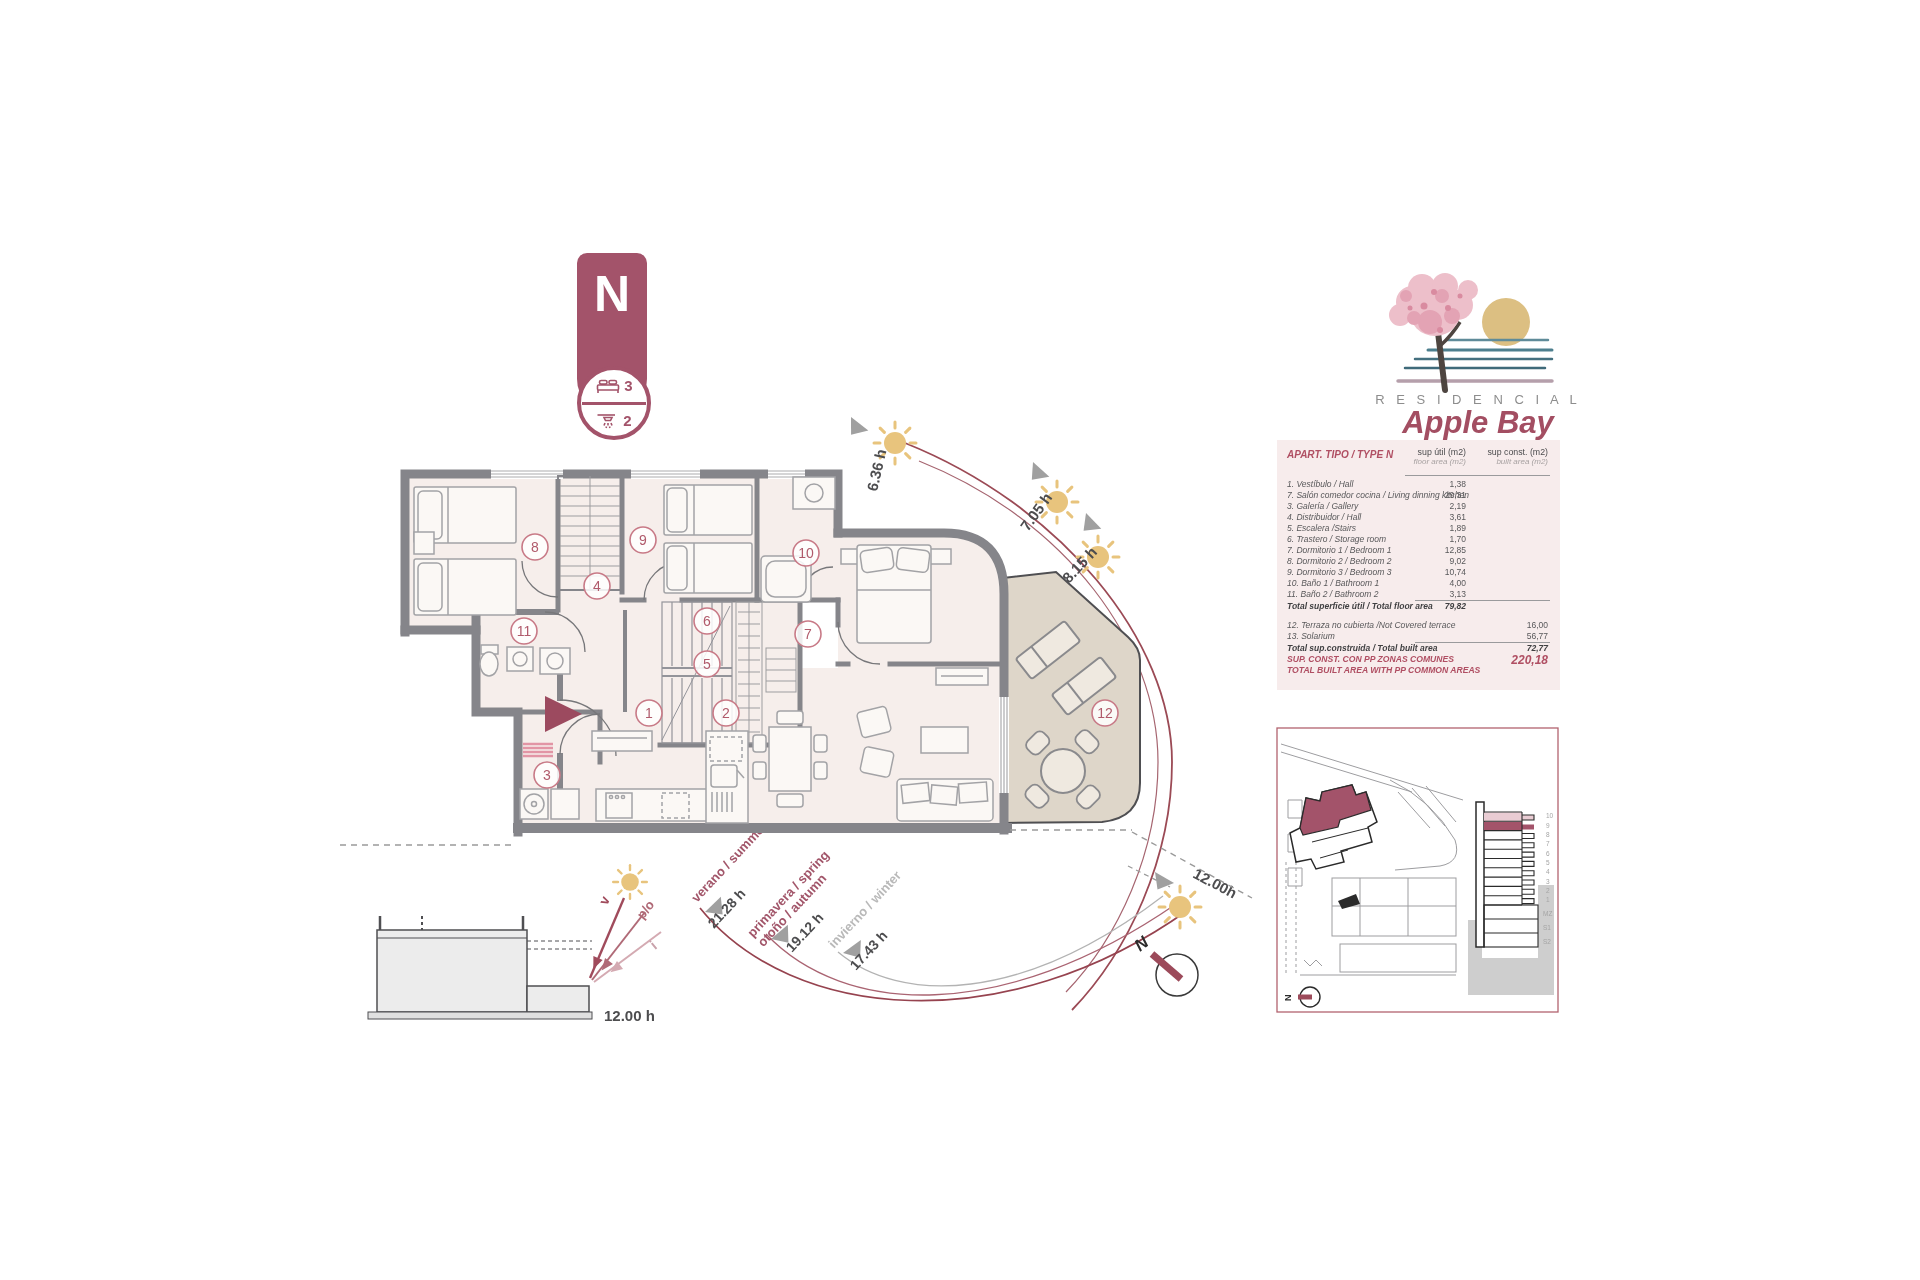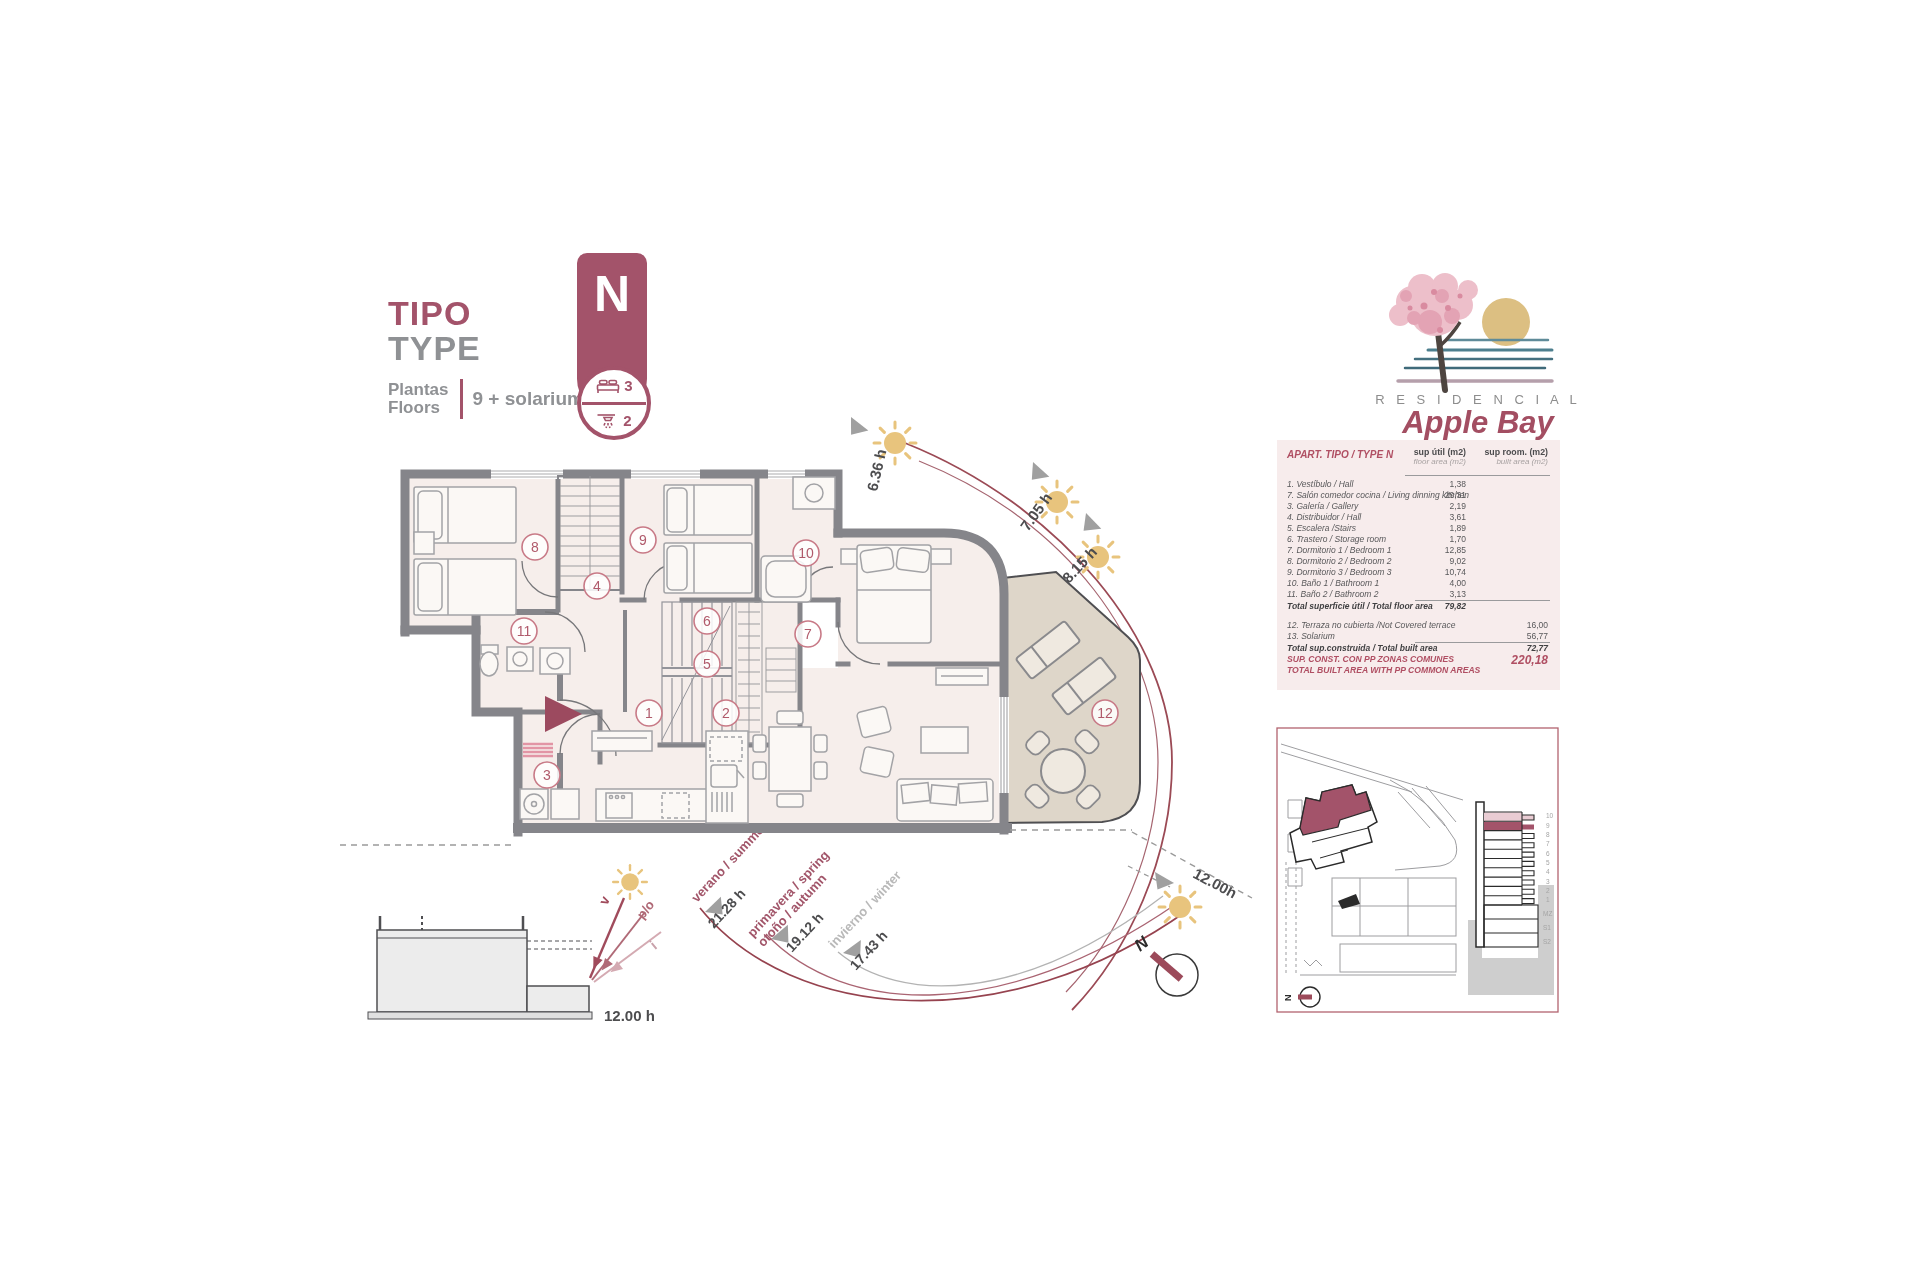--- a/index.html
+++ b/index.html
@@ -25,50 +25,38 @@
   .nhalf{flex:1;display:flex;align-items:center;justify-content:center;gap:3px;}
   .ndiv{height:3px;background:#a3536a;margin:0 1px;}
   .nnum{font-size:15px;font-weight:700;color:#a3536a;}
 
   
   .panel{position:absolute;left:1277px;top:440px;width:283px;height:250px;background:#f7ecec;
          padding:7px 10px 6px 10px;box-sizing:border-box;color:#58585a;}
   .thead{position:relative;height:28px;}
   .ttitle{position:absolute;left:0;top:2px;font-size:10px;font-weight:800;font-style:italic;color:#b04f63;white-space:nowrap;}
   .thc{position:absolute;top:0;text-align:right;white-space:nowrap;}
-  .thc .a{font-size:8.8px;font-weight:700;color:#4c4c4e;}
+  .thc .a{font-size:8.8px;font-weight:400;color:#4c4c4e;}
   .thc .b{font-size:8px;font-style:italic;color:#a8a2a2;}
   .thc1{right:84px;} .thc2{right:2px;}
   .tline{border-top:1px solid #9a9a9c;height:0;margin-left:128px;}
   .trow{position:relative;height:11px;font-size:8.5px;line-height:11px;white-space:nowrap;}
   .tlbl{font-style:italic;margin-top:14px;}
   .tv1{position:absolute;right:84px;top:0;} .tv2{position:absolute;right:2px;top:0;margin-left:20px;}
   .trow.bold, .trow.bold .tlbl{font-weight:700;font-style:italic;color:#3f3f41;}
   .tgap8{height:8px;}
   .tfoot{position:relative;}
   .tfoot .fl{font-size:8.6px;font-weight:700;font-style:italic;color:#b04f63;line-height:11px;white-space:nowrap;}
   .tfoot .fv{position:absolute;right:2px;bottom:9px;font-size:12px;font-weight:700;font-style:italic;color:#b04f63;}
 </style>
 </head>
 <body>
 
 <div class="canvas">
 
-  <div class="titleblock">
-    <div class="t-tipo">TIPO</div>
-    <div class="t-type">TYPE</div>
-    <div class="t-row">
-      <div class="t-plantas">
-        <div>Plantas</div>
-        <div>Floors</div>
-      </div>
-      <div class="t-div"></div>
-      <div class="t-sol">9 + solarium</div>
-    </div>
-  </div>
 
   <div class="npill">
     <span class="nletter">N</span>
   </div>
   <div class="ncircle">
     <div class="nhalf">
       <svg width="26" height="16" viewBox="0 0 26 16">
         <g stroke="#a3536a" stroke-width="1.6" fill="none">
           <rect x="2.5" y="7" width="21" height="5" rx="1"></rect>
           <rect x="4.5" y="2.5" width="7.5" height="3.6" rx="1.6"></rect>
@@ -92,21 +80,21 @@
   </div>
 
   <div class="panel">
     <div class="thead">
       <div class="ttitle">APART. TIPO / TYPE N</div>
       <div class="thc thc1">
         <div class="a">sup útil (m2)</div>
         <div class="b">floor area (m2)</div>
       </div>
       <div class="thc thc2">
-        <div class="a">sup room. (m2)</div>
+        <div class="a">sup const. (m2)</div>
         <div class="b">built area (m2)</div>
       </div>
     </div>
     <div class="tline" style="margin-left:118px"></div>
     <div style="height:3px"></div>
     <div class="trow"><span class="tlbl">1. Vestíbulo / Hall</span><span class="tv1">1,38</span></div>
     <div class="trow"><span class="tlbl">7. Salón comedor cocina / Living dinning kitchen</span><span class="tv1">29,31</span></div>
     <div class="trow"><span class="tlbl">3. Galería / Gallery</span><span class="tv1">2,19</span></div>
     <div class="trow"><span class="tlbl">4. Distribuidor / Hall</span><span class="tv1">3,61</span></div>
     <div class="trow"><span class="tlbl">5. Escalera /Stairs</span><span class="tv1">1,89</span></div>

